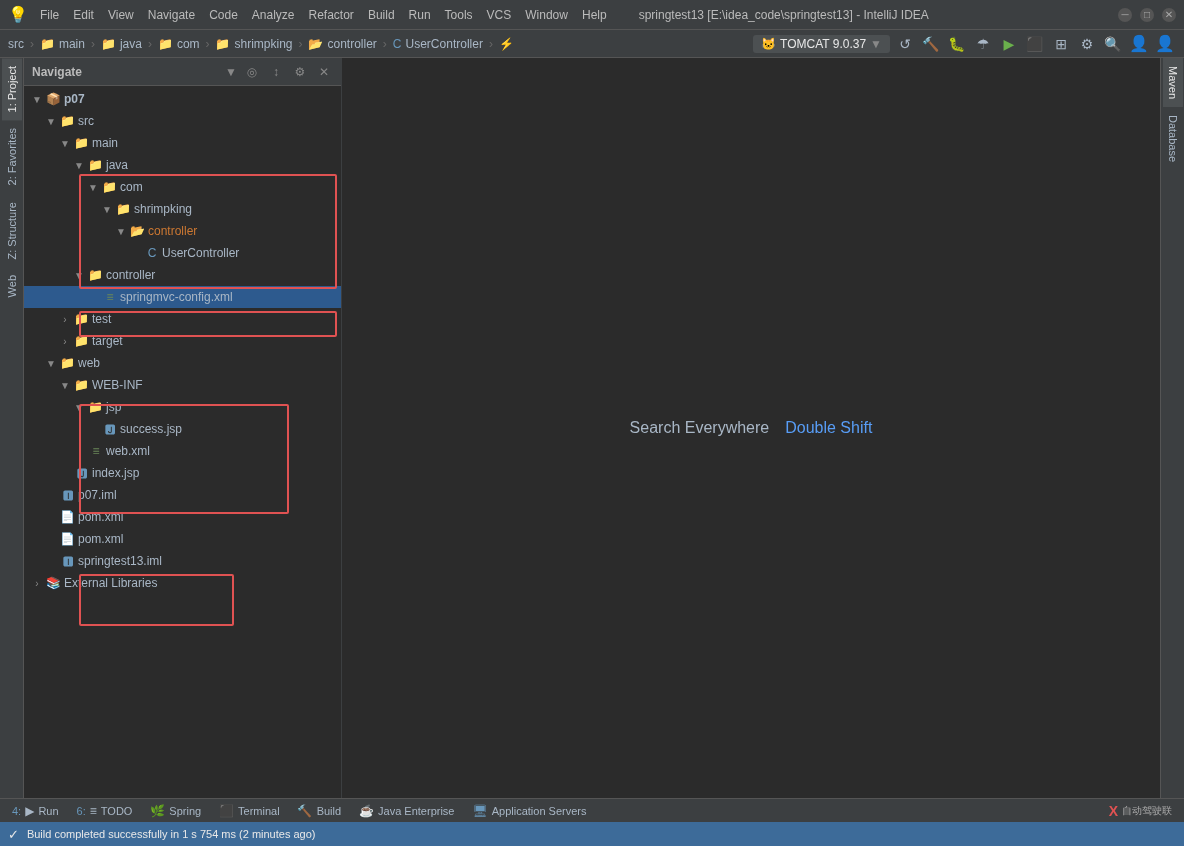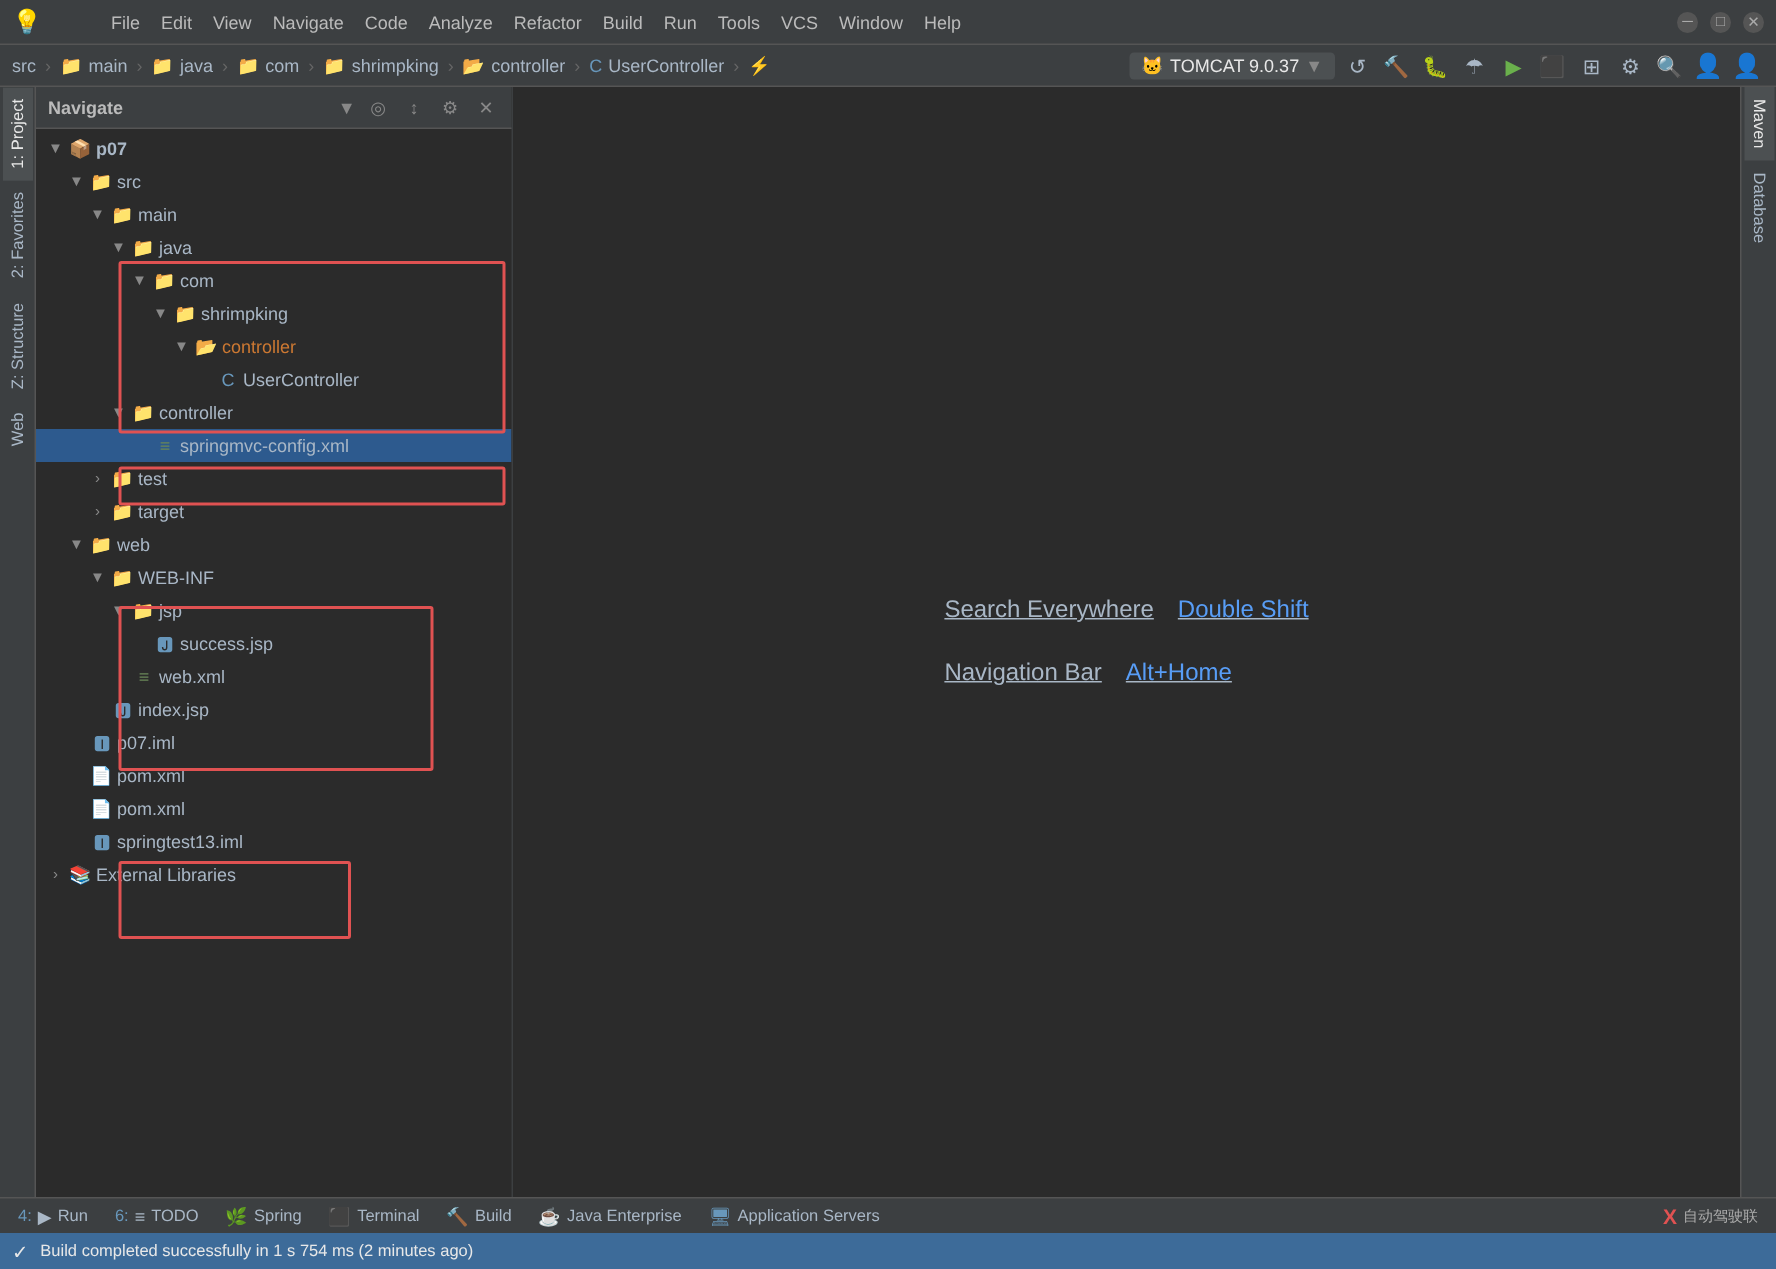--- a/index.html
+++ b/index.html
@@ -25,21 +25,20 @@
       border-bottom: 1px solid #555;
     }
     .title-bar-left {
       display: flex;
       align-items: center;
       gap: 6px;
     }
     .title-bar-menus {
       display: flex;
       gap: 2px;
-      margin-left: 34px;
     }
     .menu-item {
       padding: 2px 6px;
       color: #bbb;
       font-size: 12px;
       cursor: pointer;
     }
     .title-text {
       font-size: 12px;
       color: #bbb;
@@ -192,21 +191,20 @@
     .tree-label.bold { font-weight: 600; }
     .tree-label.orange { color: #cc7832; }
 
     
     .main-content {
       flex: 1;
       display: flex;
       flex-direction: column;
       background: #2b2b2b;
       position: relative;
-      text-decoration: underline;
     }
     .editor-area {
       flex: 1;
       display: flex;
       align-items: center;
       justify-content: center;
     }
     .welcome-panel {
       display: flex;
       flex-direction: column;
@@ -312,20 +310,21 @@
       <span class="menu-item">Code</span>
       <span class="menu-item">Analyze</span>
       <span class="menu-item">Refactor</span>
       <span class="menu-item">Build</span>
       <span class="menu-item">Run</span>
       <span class="menu-item">Tools</span>
       <span class="menu-item">VCS</span>
       <span class="menu-item">Window</span>
       <span class="menu-item">Help</span>
     </div>
+    <span class="title-text">springtest13 [E:\idea_code\springtest13] - IntelliJ IDEA</span>
   </div>
   <div class="title-bar-controls">
     <div class="window-btn win-min">─</div>
     <div class="window-btn win-max">□</div>
     <div class="window-btn win-close">✕</div>
   </div>
 </div>
 
 <div class="nav-bar">
   <span class="nav-item">src</span>
@@ -611,24 +610,20 @@
     </div>
   </div>
 
   <div class="main-content">
     <div class="editor-area">
       <div class="welcome-panel">
         <div class="welcome-row">
           <span class="welcome-action">Search Everywhere</span>
           <span class="welcome-shortcut">Double Shift</span>
         </div>
-        <div class="welcome-row">
-          <span class="welcome-action">Navigation Bar</span>
-          <span class="welcome-shortcut">Alt+Home</span>
-        </div>
       </div>
     </div>
   </div>
 
   <div class="right-tabs">
     <div class="right-tab active">Maven</div>
     <div class="right-tab">Database</div>
   </div>
 </div>
 

